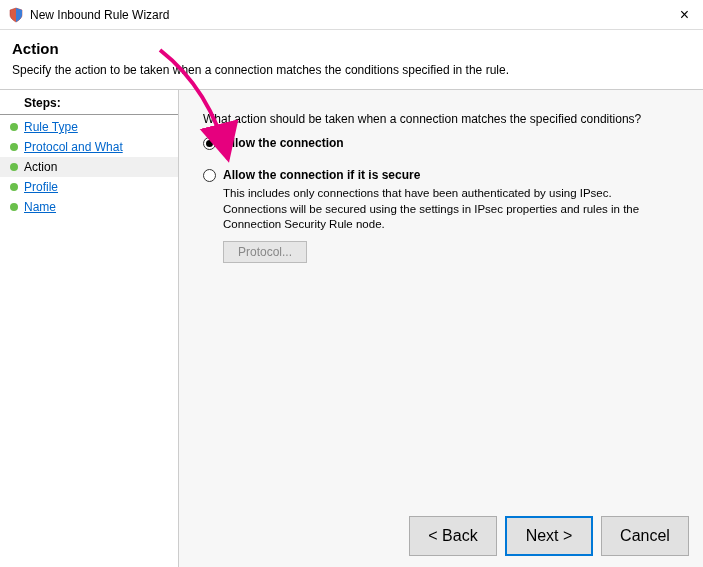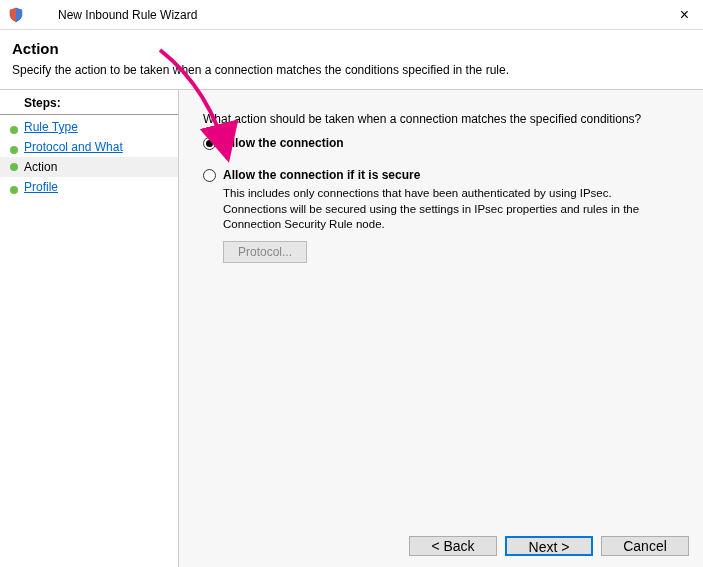--- a/index.html
+++ b/index.html
@@ -14,21 +14,20 @@
       overflow: hidden;
       font-size: 12px;
       color: #000;
     }
     .titlebar {
       display: flex;
       align-items: center;
       height: 30px;
       padding: 0 8px;
       border-bottom: 1px solid #ddd;
-      gap: 28px;
     }
     .titlebar .shield {
       width: 16px;
       height: 16px;
       margin-right: 6px;
     }
     .titlebar .title {
       flex: 1;
       font-size: 12px;
     }
@@ -74,21 +73,20 @@
       font-size: 12px;
       cursor: pointer;
     }
     .step.current {
       background: #f0f0f0;
       color: #000;
     }
     .step:not(.current) {
       color: #0066cc;
       text-decoration: underline;
-      align-items: flex-end;
     }
     .step-dot {
       width: 8px;
       height: 8px;
       border-radius: 50%;
       background: #6abf4b;
       margin-right: 6px;
       flex-shrink: 0;
     }
     .step.current .step-dot {
@@ -156,22 +154,22 @@
     }
     .footer {
       position: absolute;
       bottom: 12px;
       right: 14px;
       display: flex;
       gap: 8px;
     }
     .footer button {
       width: 88px;
-      height: 20px;
-      font-size: 14px;
+      height: 40px;
+      font-size: 16px;
       background: #e1e1e1;
       border: 1px solid #adadad;
       cursor: pointer;
     }
     .footer button.primary {
       background: #e1e1e1;
       border: 2px solid #0078d7;
     }
     .arrow-overlay {
       position: absolute;
@@ -214,20 +212,24 @@
       <span class="step-label">Protocol and What</span>
     </div>
     <div class="step current">
       <span class="step-dot"></span>
       <span class="step-label">Action</span>
     </div>
     <div class="step">
       <span class="step-dot"></span>
       <span class="step-label">Profile</span>
     </div>
+    <div class="step">
+      <span class="step-dot"></span>
+      <span class="step-label">Name</span>
+    </div>
   </div>
 
   <div class="content">
     <div class="question">What action should be taken when a connection matches the specified conditions?</div>
 
     <div class="option">
       <span class="radio checked"></span>
       <div class="opt-title">Allow the connection</div>
     </div>
 

